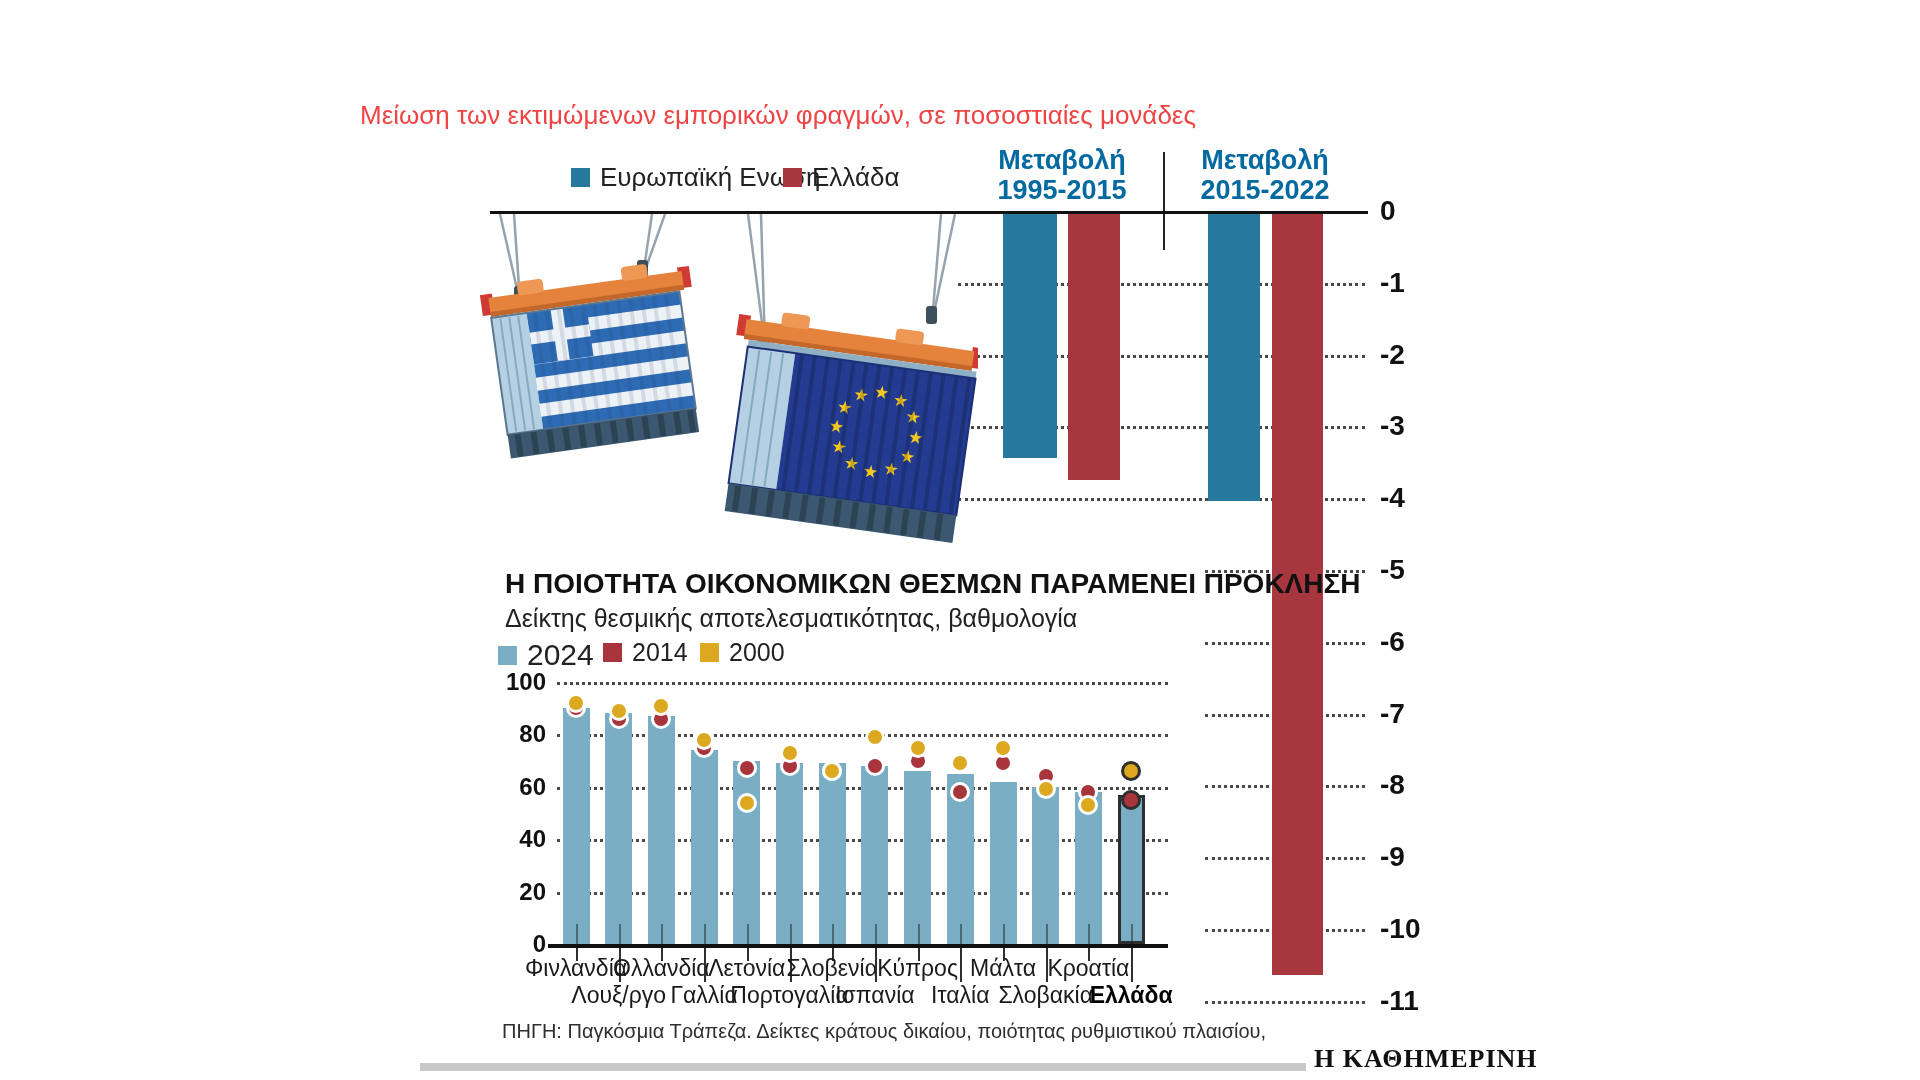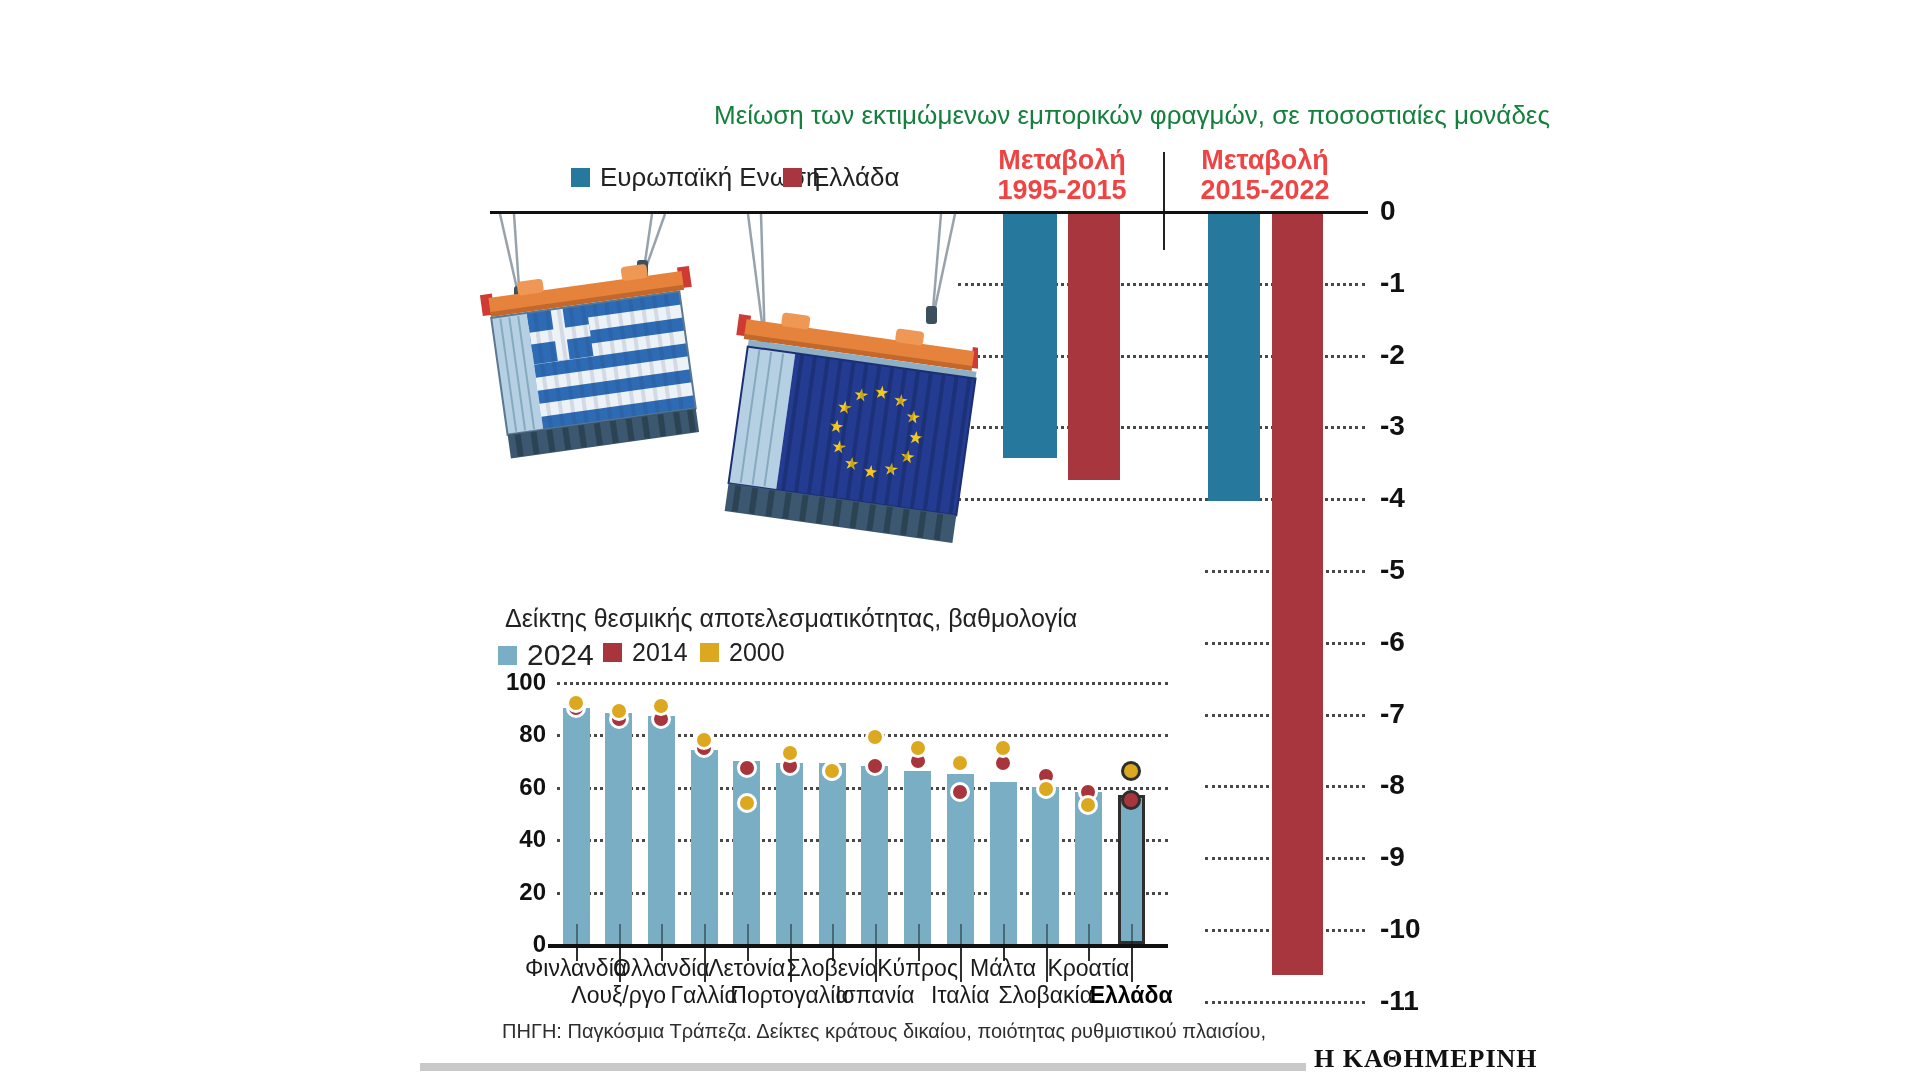--- a/index.html
+++ b/index.html
@@ -1,29 +1,29 @@
 <!DOCTYPE html>
 <html><head>
 <meta charset="utf-8">
 <style>
   html,body{margin:0;padding:0;background:#ffffff;}
   .canvas{position:relative;width:1920px;height:1080px;background:#fff;overflow:hidden;
           font-family:"Liberation Sans",sans-serif;color:#1a1a1a;}
   
   .main-title{position:absolute;left:360px;top:6px;width:1190px;text-align:center;
               font-weight:bold;font-size:40px;line-height:44px;letter-spacing:-1px;}
-  .sub-title{position:absolute;left:360px;top:100px;width:1190px;text-align:right;
-             font-size:26px;color:#15803d;}
+  .sub-title{position:absolute;left:360px;top:100px;width:1190px;text-align:left;
+             font-size:26px;color:#ef4444;}
   
   .legend-item{position:absolute;display:flex;align-items:center;gap:10px;
                font-size:26px;color:#222;}
   .swatch{width:19px;height:19px;display:inline-block;}
   
   .group-header{position:absolute;width:220px;text-align:center;font-weight:bold;
-                font-size:27px;line-height:30px;color:#ef4444;}
+                font-size:27px;line-height:30px;color:#0369a1;}
   .col-sep{position:absolute;width:2px;background:#222;}
   .zero-line{position:absolute;height:3px;background:#111;}
   
   .hgrid{position:absolute;height:0;border-top:3px dotted #484848;}
   .axis-num{position:absolute;font-weight:bold;font-size:28px;color:#111;transform:translateY(-50%);}
   .bar{position:absolute;}
   .baseline{position:absolute;height:4px;background:#111;}
   .ynum{position:absolute;font-weight:bold;font-size:24px;color:#111;
         transform:translate(-100%,-50%);}
   .dot{position:absolute;border-radius:50%;box-sizing:border-box;border:3px solid #fff;
@@ -338,20 +338,21 @@
         <line x1="549" y1="284" x2="549" y2="310"></line>
       </g>
     </g>
     <defs>
       <symbol id="star" overflow="visible">
         <polygon points="0,-7 1.6,-2.2 6.7,-2.2 2.6,0.9 4.1,5.7 0,2.8 -4.1,5.7 -2.6,0.9 -6.7,-2.2 -1.6,-2.2"></polygon>
       </symbol>
     </defs>
   </svg>
 
+  <div class="b-title" style="left:505px;top:568px;">Η ΠΟΙΟΤΗΤΑ ΟΙΚΟΝΟΜΙΚΩΝ ΘΕΣΜΩΝ ΠΑΡΑΜΕΝΕΙ ΠΡΟΚΛΗΣΗ</div>
   <div class="b-sub" style="left:505px;top:604px;">Δείκτης θεσμικής αποτελεσματικότητας, βαθμολογία</div>
 
   <div class="legend-item" style="left:498px;top:638px;font-size:30px;">
     <span class="swatch" id="sw-2024" style="background: rgb(121, 174, 197);"></span>
     <span>2024</span>
   </div>
   <div class="legend-item" style="left:603px;top:638px;font-size:25px;">
     <span class="swatch" id="sw-2014" style="background: rgb(168, 52, 60);"></span>
     <span>2014</span>
   </div>

